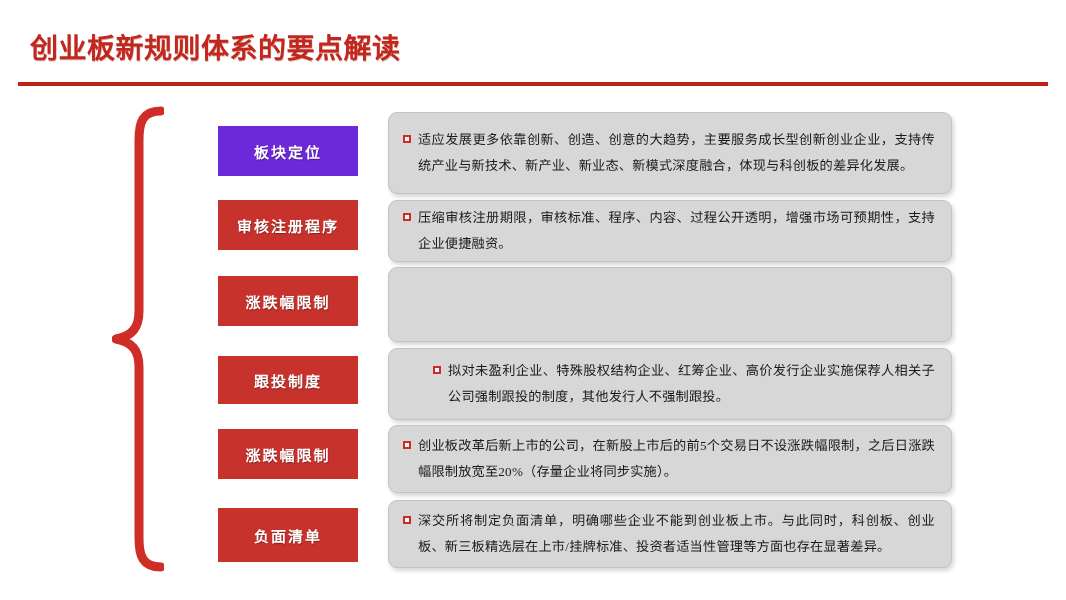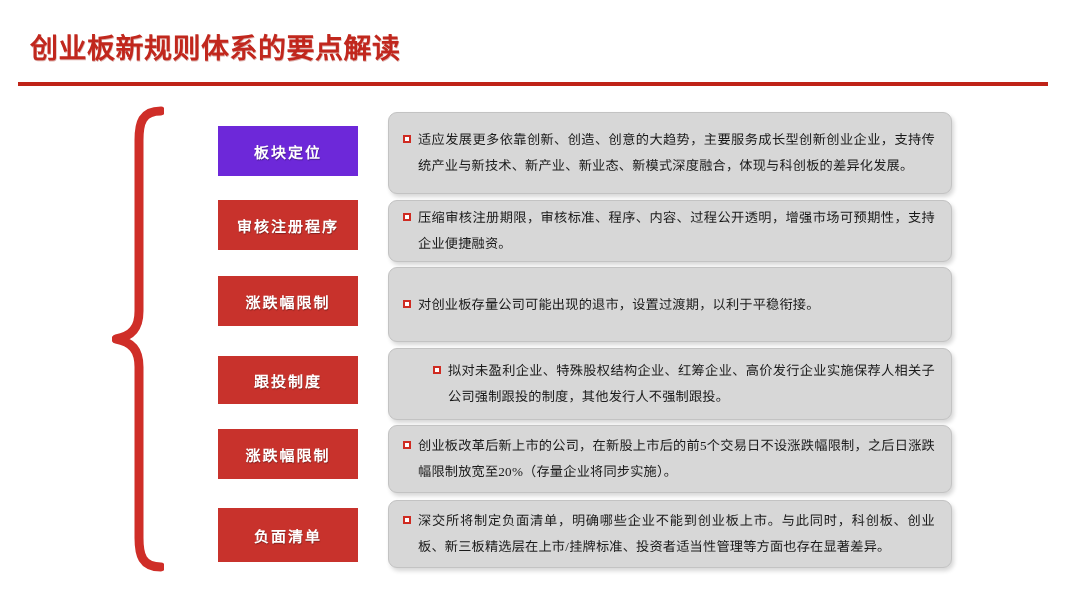--- a/index.html
+++ b/index.html
@@ -162,24 +162,20 @@
           <span class="bullet-text">适应发展更多依靠创新、创造、创意的大趋势，主要服务成长型创新创业企业，支持传统产业与新技术、新产业、新业态、新模式深度融合，体现与科创板的差异化发展。</span>
         </div>
       </div>
       <div class="content-card" style="top: 200px; height: 62px; background: rgb(215, 215, 215);">
         <div class="bullet-row">
           <span class="bullet-marker" style="border-color: rgb(207, 43, 34);"></span>
           <span class="bullet-text">压缩审核注册期限，审核标准、程序、内容、过程公开透明，增强市场可预期性，支持企业便捷融资。</span>
         </div>
       </div>
       <div class="content-card" style="top: 267px; height: 75px; background: rgb(215, 215, 215);">
-        <div class="bullet-row">
-          <span class="bullet-marker" style="border-color: rgb(207, 43, 34);"></span>
-          <span class="bullet-text">对创业板存量公司可能出现的退市，设置过渡期，以利于平稳衔接。</span>
-        </div>
       </div>
       <div class="content-card" style="top: 348px; height: 72px; background: rgb(215, 215, 215); padding-left: 44px;">
         <div class="bullet-row">
           <span class="bullet-marker" style="border-color: rgb(207, 43, 34);"></span>
           <span class="bullet-text">拟对未盈利企业、特殊股权结构企业、红筹企业、高价发行企业实施保荐人相关子公司强制跟投的制度，其他发行人不强制跟投。</span>
         </div>
       </div>
       <div class="content-card" style="top: 425px; height: 68px; background: rgb(215, 215, 215);">
         <div class="bullet-row">
           <span class="bullet-marker" style="border-color: rgb(207, 43, 34);"></span>

